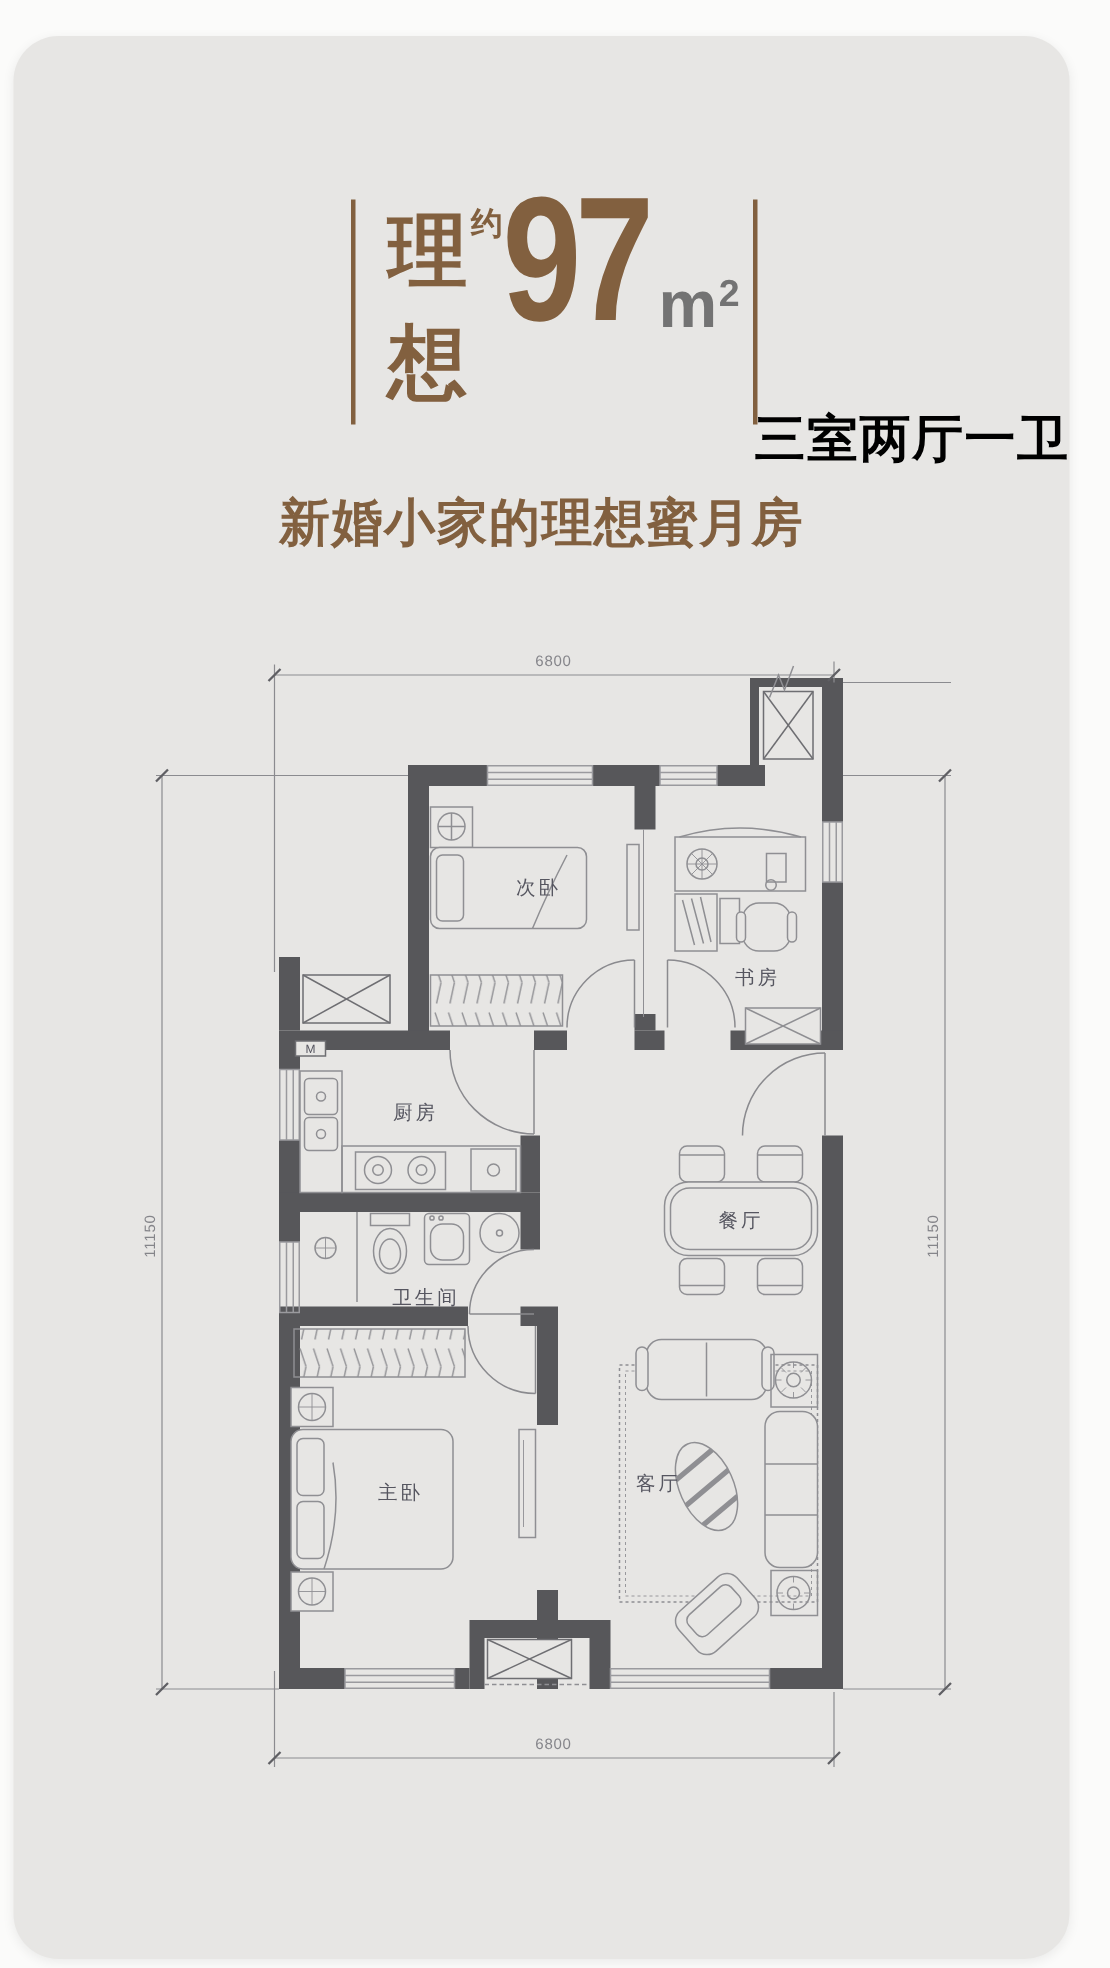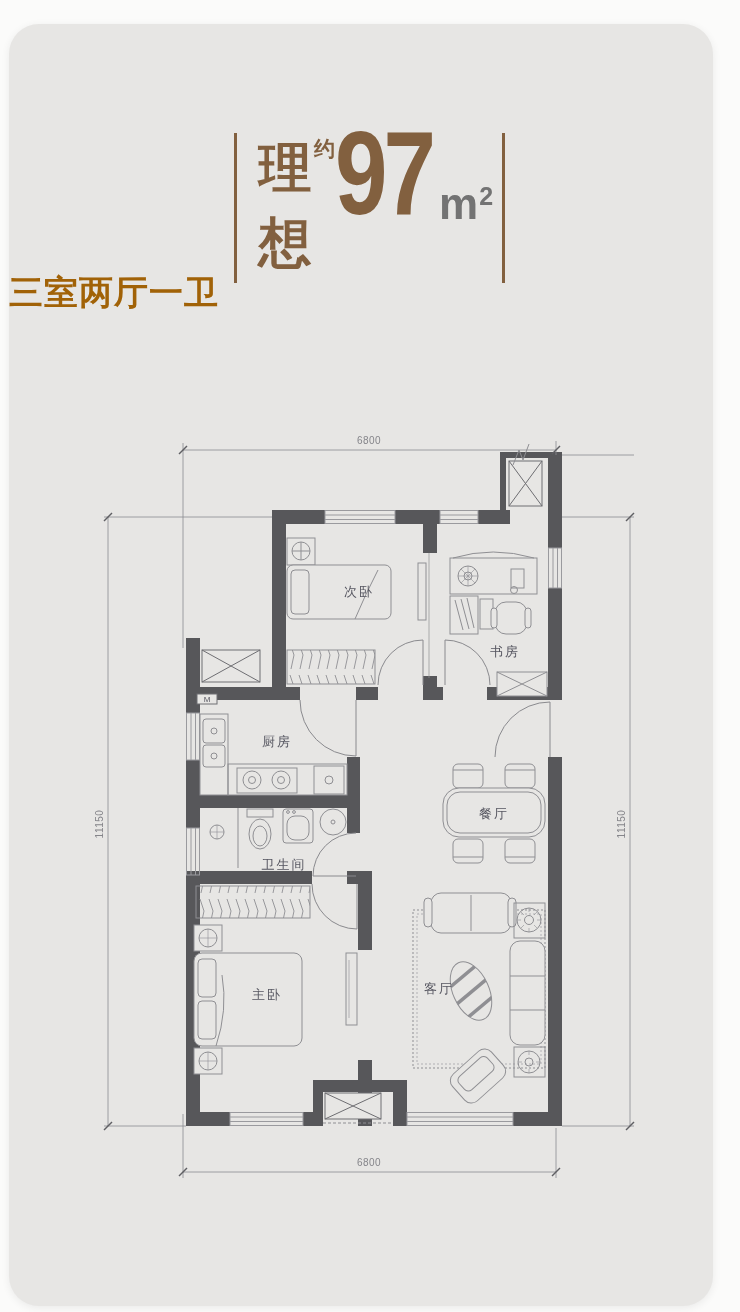--- a/index.html
+++ b/index.html
@@ -24,22 +24,22 @@
   }
   .title-stack span{display:block;}
   .approx{position:absolute;left:305px;top:111px;font-size:21px;font-weight:bold;color:#82603F;}
   .big-area{
     position:absolute;left:326px;top:90px;
     font-size:118px;font-weight:bold;color:#82603F;line-height:1;
     letter-spacing:-5px;transform:scaleX(0.8);transform-origin:left top;
   }
   .unit{position:absolute;left:430px;top:158px;font-size:44px;font-weight:bold;color:#737373;line-height:1;}
   .unit sup{font-size:25px;vertical-align:14px;margin-left:1px;}
-  .subtitle1{position:absolute;left:0;top:246px;width:100%;text-align:left;
-    font-size:34px;font-weight:bold;color:#a16207;letter-spacing:1px;}
+  .subtitle1{position:absolute;left:0;top:246px;width:100%;text-align:right;
+    font-size:34px;font-weight:bold;color:#000000;letter-spacing:1px;}
   .subtitle2{position:absolute;left:0;top:302px;width:100%;text-align:center;
     font-size:34px;font-weight:bold;color:#82603F;letter-spacing:1px;}
   svg.plan{position:absolute;left:0;top:0;}
   svg text{font-family:"Liberation Sans", sans-serif;}
   .room-label{font-size:13px;fill:#565660;letter-spacing:2px;}
   .dim-label{font-size:10px;fill:#85858A;letter-spacing:0.5px;}
   .m-label{font-size:8px;fill:#565660;}
 </style>
 </head>
 <body>
@@ -48,20 +48,21 @@
   <div class="vbar vbar-left"></div>
   <div class="vbar vbar-right"></div>
   <div class="title-stack">
     <span>理</span>
     <span>想</span>
   </div>
   <div class="approx">约</div>
   <div class="big-area">97</div>
   <div class="unit"><span>m</span><sup>2</sup></div>
   <div class="subtitle1">三室两厅一卫</div>
+  <div class="subtitle2">新婚小家的理想蜜月房</div>
 </div>
 
 <svg class="plan" width="740" height="1312" viewBox="0 0 740 1312">
   <defs>
     <pattern id="hatch" width="9" height="32" patternUnits="userSpaceOnUse">
       <path d="M2 3 L6 15 M6 15 L3 29" stroke="#8F8F93" stroke-width="0.9" fill="none"></path>
     </pattern>
     <clipPath id="ctclip">
         <ellipse cx="471" cy="991" rx="18" ry="31"></ellipse>
       </clipPath>

